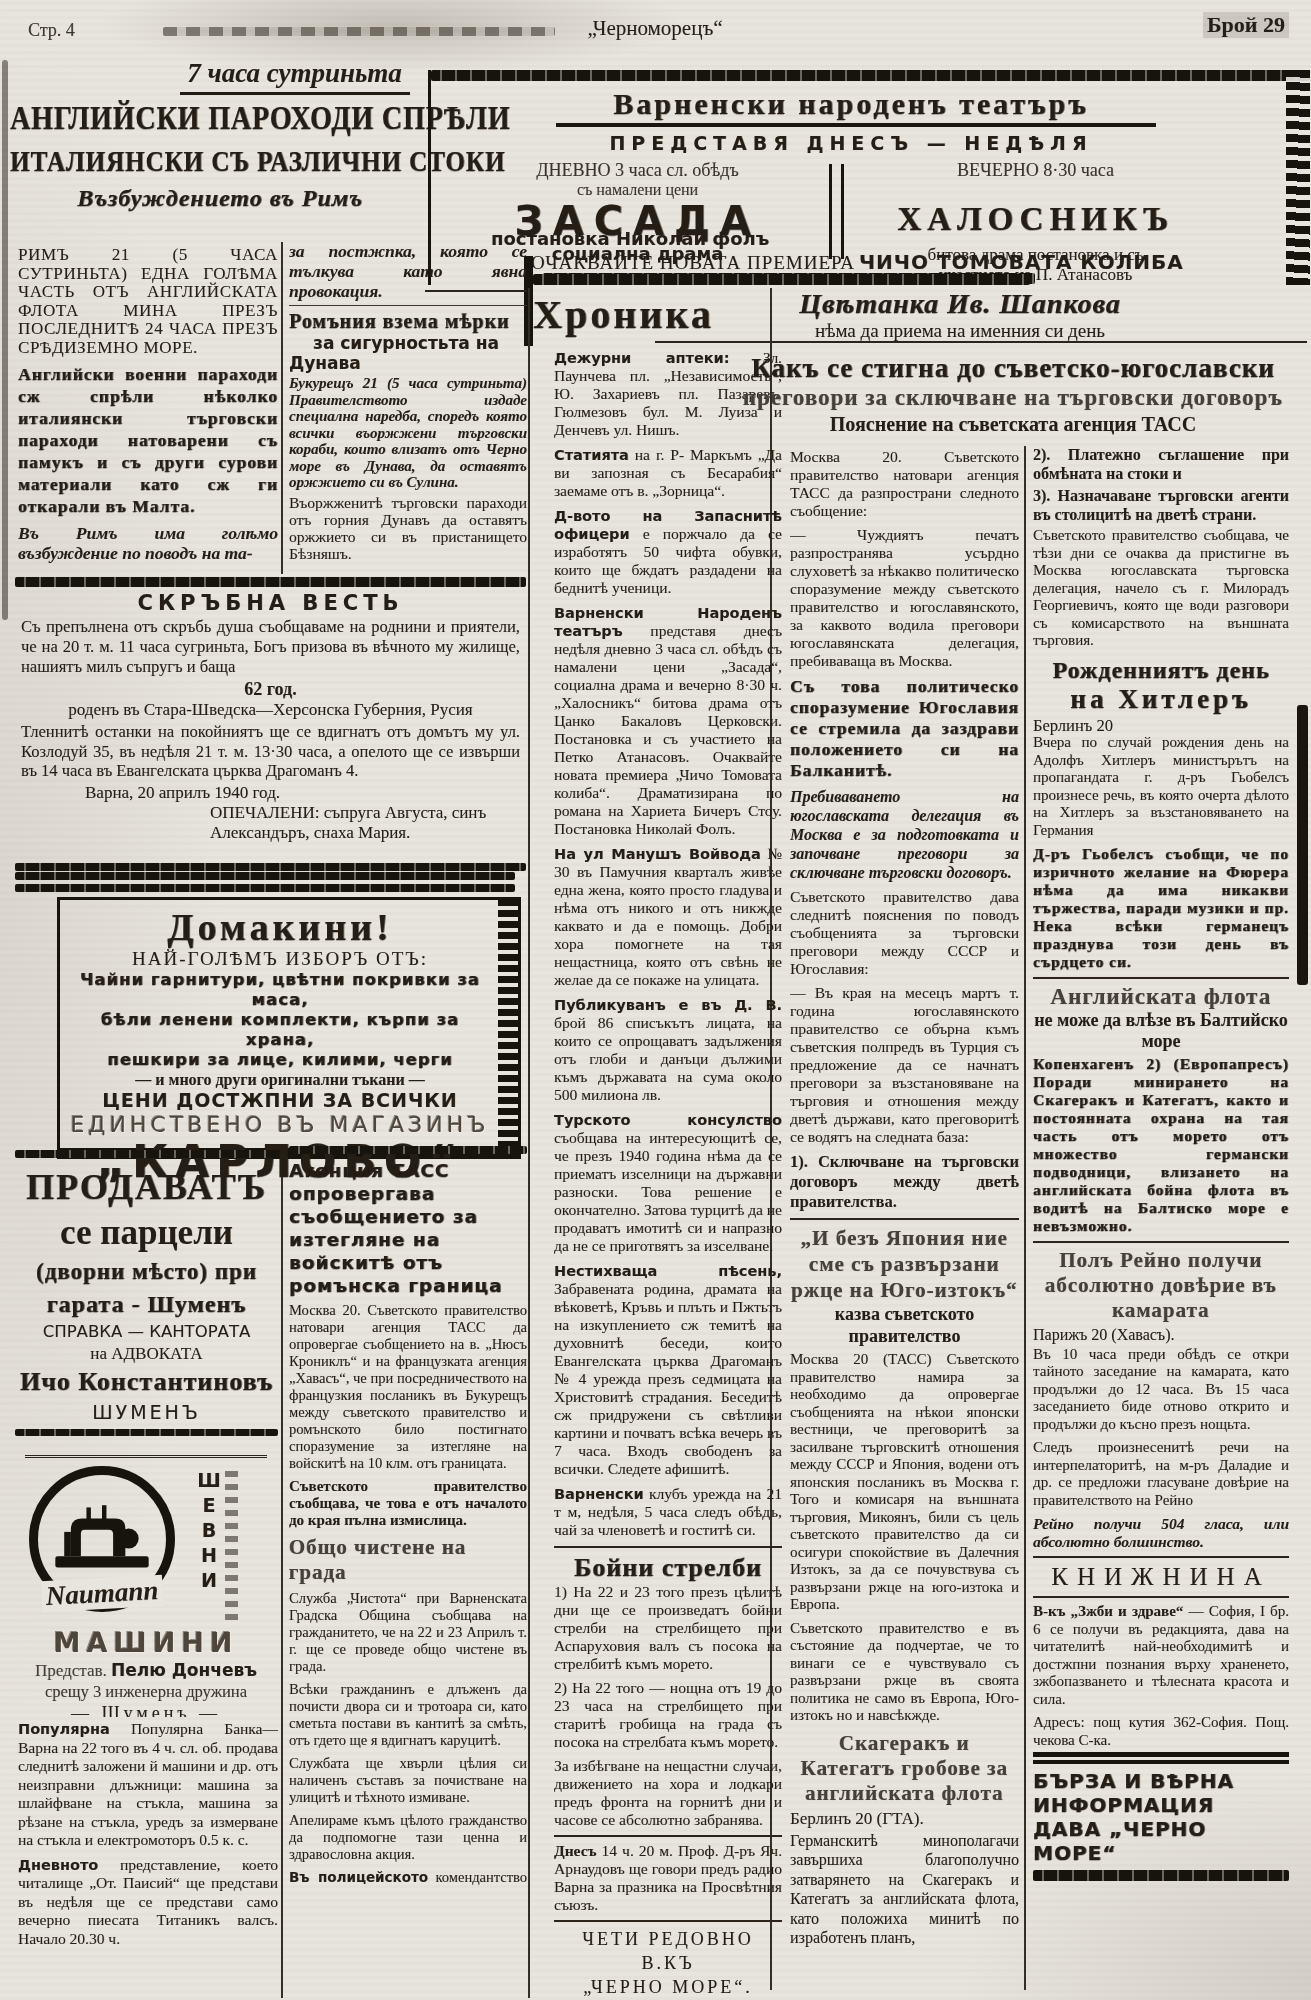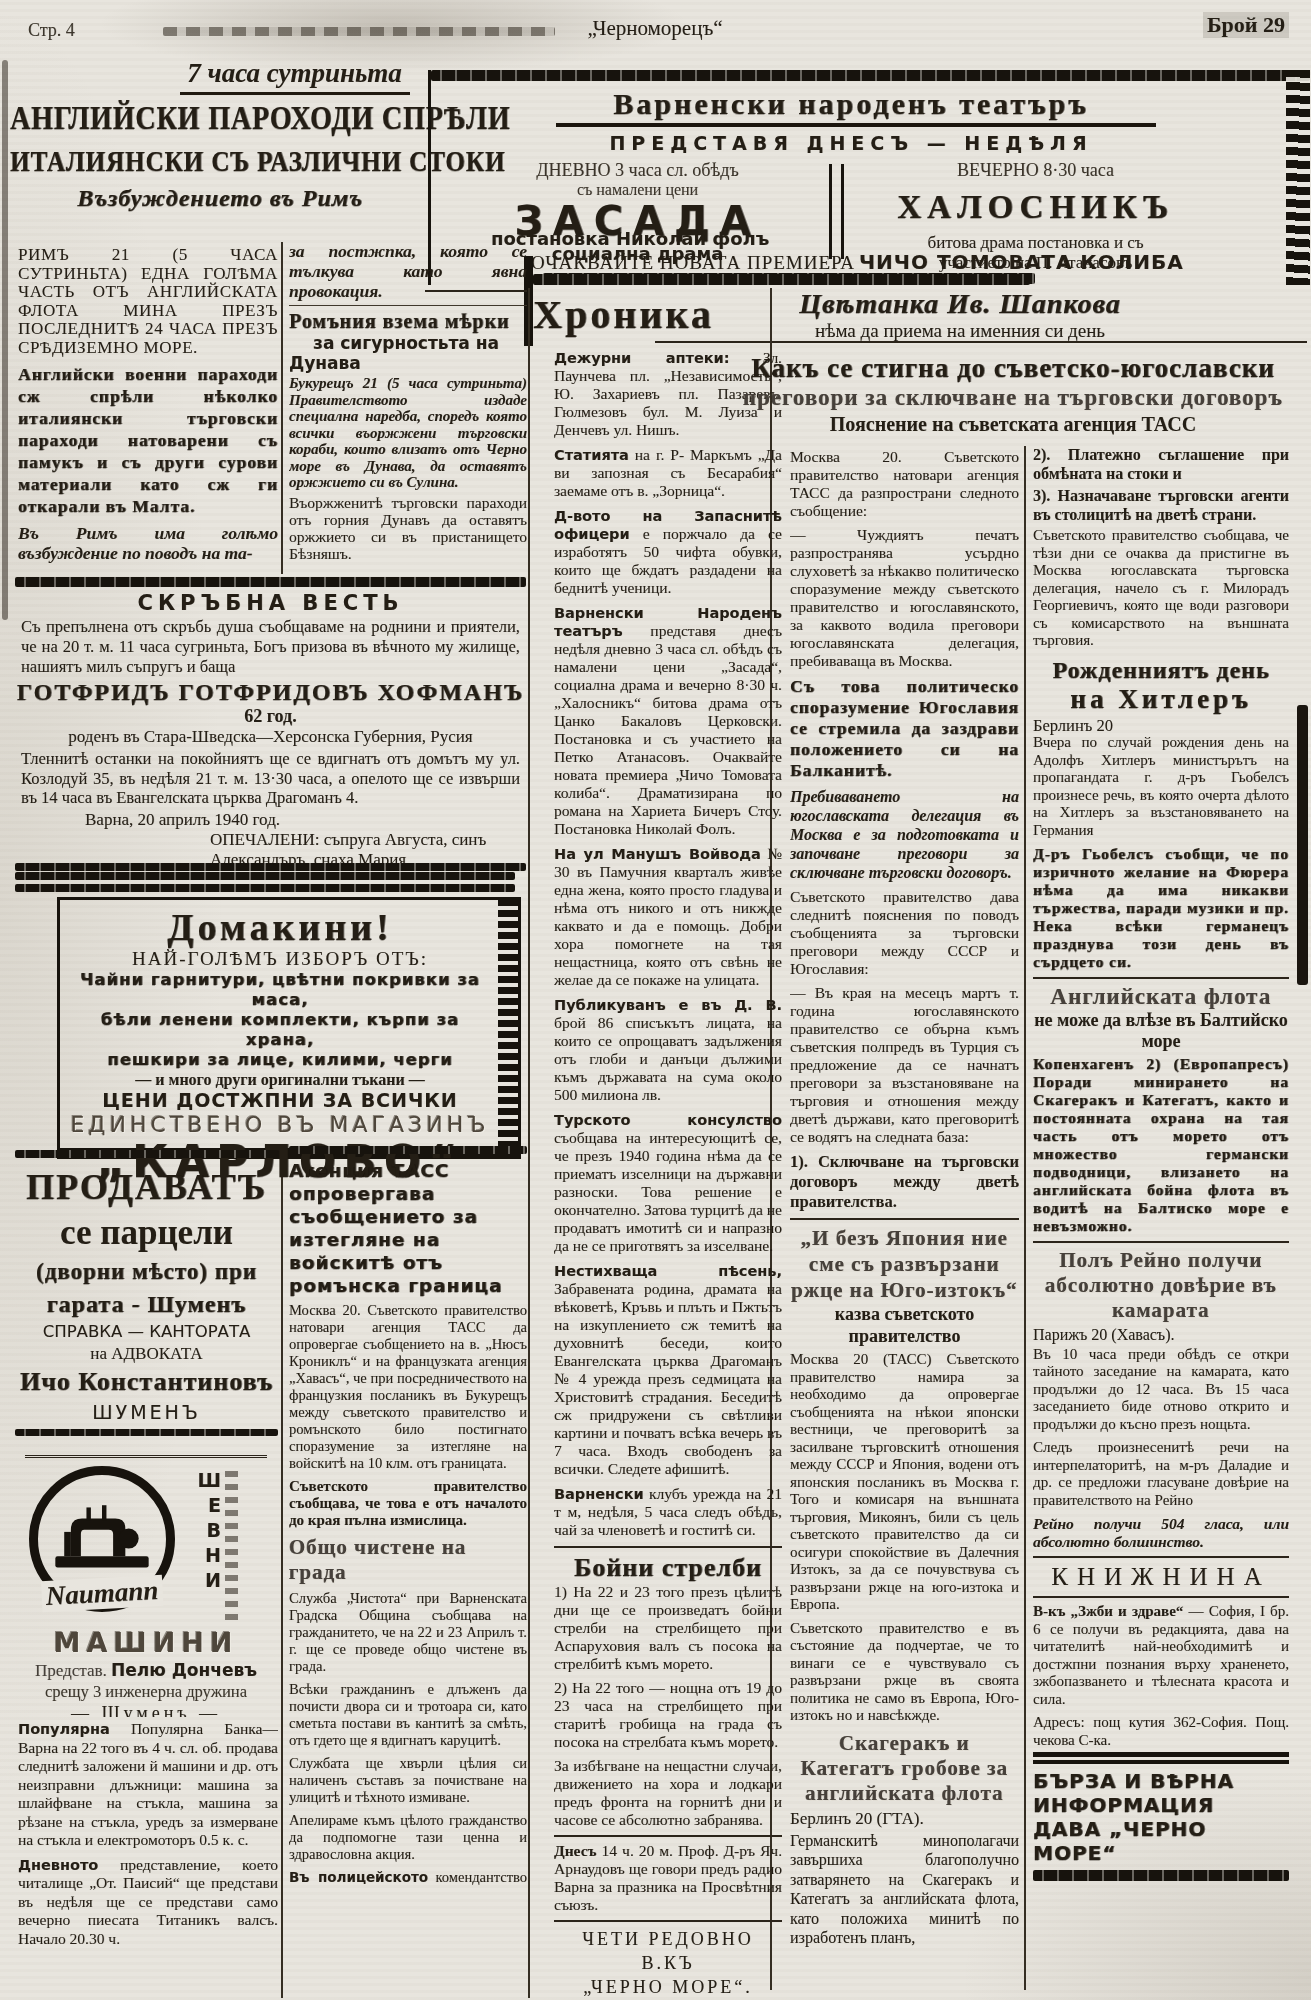--- a/index.html
+++ b/index.html
@@ -38,21 +38,21 @@
   
   #dom{left:57px;top:897px;width:458px;height:248px;border:3px solid #17130d;border-bottom:11px solid #17130d;}
   .dom-hatch{position:absolute;right:0;top:0;width:20px;height:100%;
      background:repeating-linear-gradient(0deg,#17130d 0 7px,rgba(232,229,222,.85) 7px 11px);}
   .outline{color:#4e463b;text-shadow:1px 1px 0 #efece5,-1px -1px 0 rgba(50,42,32,.5);}
   
   .n-circle{position:relative;width:128px;height:128px;border:9px solid #17130d;border-radius:50%;}
   .n-script{position:absolute;left:50%;bottom:-6px;transform:translateX(-50%) rotate(-3deg);
      font-style:italic;font-weight:bold;font-size:27px;background:#e8e5de;padding:0 4px;white-space:nowrap;}
   .shv{position:absolute;left:168px;top:2px;width:24px;word-break:break-all;
-     font-weight:bold;font-size:19px;line-height:25px;text-align:right;}
+     font-weight:bold;font-size:19px;line-height:25px;text-align:center;}
   .shv2{position:absolute;left:196px;top:4px;width:13px;height:150px;
      background:repeating-linear-gradient(0deg,rgba(40,33,24,.55) 0 6px,transparent 6px 13px);}
   .hit{margin:0 0 7px;}
 </style>
 </head>
 <body>
 
 <div class="page">
 
   <div class="abs" style="left:2px;top:60px;width:6px;height:560px;background:rgba(35,28,20,.5);border-radius:3px"></div>
@@ -78,21 +78,21 @@
     <div class="abs" style="left:15px;top:90px;width:815px;display:flex">
       <div class="c" style="width:47%">
         <div style="font-size:18px;color:#3b342a">ДНЕВНО 3 часа сл. обѣдъ</div>
         <div style="font-size:16px;color:#3b342a">съ намалени цени</div>
         <div class="b sans g" style="font-size:40px;letter-spacing:10px;line-height:44px">ЗАСАДА</div>
         <div class="b sans" style="font-size:18px">социална драма</div>
       </div>
       <div style="width:9px;height:95px;margin-top:4px;border-left:3px solid #17130d;border-right:3px solid #17130d"></div>
       <div class="c" style="width:47%">
         <div style="font-size:18px;color:#3b342a">ВЕЧЕРНО 8·30 часа</div>
-        <div class="b g" style="font-size:33px;letter-spacing:6px;line-height:44px;margin-top:4px">ХАЛОСНИКЪ</div>
+        <div class="b g" style="font-size:33px;letter-spacing:6px;line-height:44px;margin-top:16px">ХАЛОСНИКЪ</div>
         <div style="font-size:17px;margin-top:4px">битова драма  постановка и съ</div>
         <div style="font-size:17px">участието на П. Атанасовъ</div>
       </div>
     </div>
     <div class="abs b sans" style="left:60px;top:158px;font-size:18px">постановка Николай фолъ</div>
     <div class="abs c" style="left:100px;top:180px;width:640px;white-space:nowrap">
       <span style="font-size:19px;letter-spacing:1px">ОЧАКВАЙТЕ НОВАТА ПРЕМИЕРА</span>
       <span class="b sans" style="font-size:20px;letter-spacing:1px">ЧИЧО ТОМОВАТА КОЛИБА</span>
     </div>
     <div class="abs bar" style="left:112px;top:203px;width:492px;height:11px"></div>
@@ -125,21 +125,20 @@
     <div class="b sans" style="font-size:17px;line-height:20px;padding-left:24px">за сигурностьта на</div>
     <div class="b sans" style="font-size:17px;line-height:20px;margin-bottom:2px">Дунава</div>
     <p class="i b j" style="font-size:15px;line-height:16.5px;margin-bottom:3px">Букурещъ 21 (5 часа сутриньта) Правителството издаде специална наредба, споредъ която всички въоржжени търговски кораби, които влизатъ отъ Черно море въ Дунава, да оставятъ оржжието си въ Сулина.</p>
     <p class="j" style="font-size:15.5px;line-height:17px">Въоржженитѣ търговски параходи отъ горния Дунавъ да оставятъ оржжието си въ пристанището Бѣзняшъ.</p>
   </div>
 
   <div class="col" style="left:15px;top:577px;width:511px;height:295px">
     <div class="bar" style="height:10px;margin-bottom:4px"></div>
     <div class="c b sans" style="font-size:21px;letter-spacing:5px">СКРЪБНА ВЕСТЬ</div>
     <p class="j" style="font-size:16.5px;line-height:20px;padding:0 6px;margin:2px 0">Съ препълнена отъ скръбь душа съобщаваме на роднини и приятели, че на 20 т. м. 11 часа сугриньта, Богъ призова въ вѣчното му жилище, нашиятъ милъ съпругъ и баща</p>
-    <div class="c b g" style="font-size:24px;letter-spacing:2px">ГОТФРИДЪ ГОТФРИДОВЪ ХОФМАНЪ</div>
     <div class="c b" style="font-size:18px">62 год.</div>
     <div class="c" style="font-size:17px">роденъ въ Стара-Шведска—Херсонска Губерния, Русия</div>
     <p class="j" style="font-size:16.5px;line-height:19.5px;padding:0 6px;margin:2px 0">Тленнитѣ останки на покойниятъ ще се вдигнатъ отъ домътъ му ул. Козлодуй 35, въ недѣля 21 т. м. 13·30 часа, а опелото ще се извърши въ 14 часа въ Евангелската църква Драгоманъ 4.</p>
     <div style="font-size:17px;padding-left:70px">Варна, 20 априлъ 1940 год.</div>
     <div style="font-size:17px;padding-left:195px">ОПЕЧАЛЕНИ: съпруга Августа, синъ</div>
     <div style="font-size:17px;padding-left:195px">Александъръ, снаха Мария.</div>
   </div>
   <div class="abs bar" style="left:15px;top:863px;width:511px;height:8px"></div>
 
   <div class="abs bar" style="left:15px;top:872px;width:500px;height:8px"></div>

